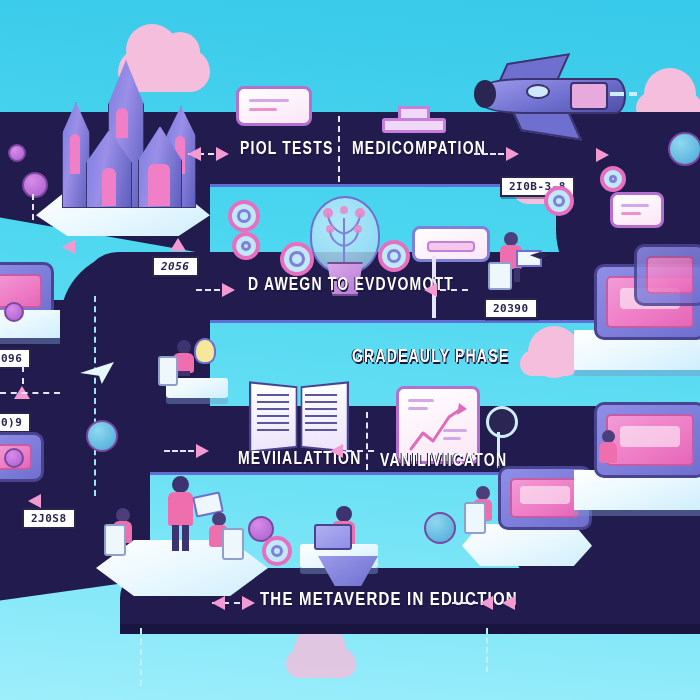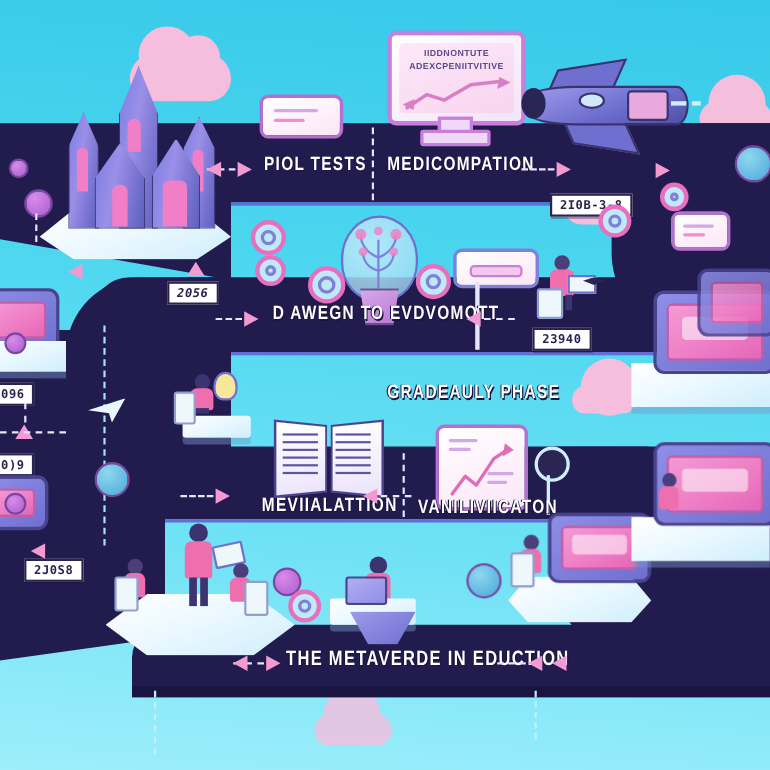--- a/index.html
+++ b/index.html
@@ -143,30 +143,20 @@
     <div class="spire" style="left:62px;top:4px;width:34px;height:146px;"></div>
     <div class="spire" style="left:40px;top:74px;width:44px;height:76px;
          clip-path:polygon(50% 0,100% 42%,100% 100%,0 100%,0 42%);"></div>
     <div class="win" style="left:56px;top:112px;width:14px;height:38px;"></div>
     <div class="spire" style="left:92px;top:70px;width:42px;height:80px;
          clip-path:polygon(50% 0,100% 42%,100% 100%,0 100%,0 42%);"></div>
     <div class="win" style="left:102px;top:108px;width:22px;height:42px;"></div>
     <div class="win" style="left:70px;top:52px;width:12px;height:30px;"></div>
   </div>
 
-  <div class="monitor" style="left:352px;top:28px;width:118px;height:78px;">
-    <div style="position:absolute;inset:7px;background:linear-gradient(160deg,#fde9f8,#f7d4ef);border-radius:4px;"></div>
-    <div class="mon-txt" style="top:12px;">IIDDNONTUTE</div>
-    <div class="mon-txt" style="top:24px;">ADEXCPENIITVITIVE</div>
-    <svg style="position:absolute;left:10px;top:38px;" width="98" height="34" viewBox="0 0 98 34">
-      <polyline points="4,28 22,16 38,21 62,7 88,4" fill="none" stroke="#d87ec4" stroke-width="3.2" stroke-linecap="round" stroke-linejoin="round"></polyline>
-      <polygon points="88,0 98,5 86,11" fill="#d87ec4"></polygon>
-      <polygon points="10,30 0,25 11,20" fill="#d87ec4"></polygon>
-    </svg>
-  </div>
   <div class="mon-stand" style="left:398px;top:106px;width:26px;height:14px;"></div>
   <div class="mon-stand" style="left:382px;top:118px;width:58px;height:9px;border-radius:3px;"></div>
 
   <div class="card" style="left:236px;top:86px;width:70px;height:34px;">
     <div class="card-line" style="left:10px;top:10px;width:40px;"></div>
     <div class="card-line" style="left:10px;top:19px;width:28px;background:#ef8fcd;"></div>
   </div>
 
   <div class="art" style="left:474px;top:52px;width:184px;height:86px;">
     <div class="fin" style="left:28px;top:6px;width:54px;height:30px;transform:skewX(-32deg) rotate(-10deg);"></div>
@@ -189,21 +179,21 @@
   <div class="arw arw-l" style="left:188px;top:147px;"></div>
   <div class="dots" style="left:474px;top:153px;width:30px;"></div>
   <div class="arw arw-r" style="left:506px;top:147px;"></div>
   <div class="dots-v" style="left:338px;top:116px;height:66px;"></div>
 
   <div class="badge" style="left:-8px;top:348px;">096</div>
   <div class="badge" style="left:-8px;top:412px;">0)9</div>
   <div class="badge" style="left:22px;top:508px;">2J0S8</div>
   <div class="badge" style="left:152px;top:256px;font-style:italic;">2056</div>
   <div class="badge" style="left:500px;top:176px;">2I0B-3-8</div>
-  <div class="badge" style="left:484px;top:298px;">23940</div>
+  <div class="badge" style="left:484px;top:298px;">20390</div>
 
   <div class="arw arw-u" style="left:14px;top:386px;"></div>
   <div class="arw arw-u" style="left:170px;top:238px;"></div>
   <div class="dots-v" style="left:22px;top:366px;height:18px;"></div>
   <div class="dots" style="left:0px;top:392px;width:60px;"></div>
   <div class="dots-v" style="left:94px;top:296px;height:200px;border-left-color:#9fe7f7;"></div>
 
   <div class="bulb" style="left:310px;top:196px;width:66px;height:74px;"></div>
   <svg style="position:absolute;left:316px;top:200px;" width="56" height="66" viewBox="0 0 56 66">
     <path d="M28 62 L28 18 M28 34 C16 30 12 20 12 14 M28 34 C40 30 44 20 44 14 M28 46 C18 44 14 36 14 30 M28 46 C38 44 42 36 42 30" fill="none" stroke="#7f7fdc" stroke-width="2"></path>

